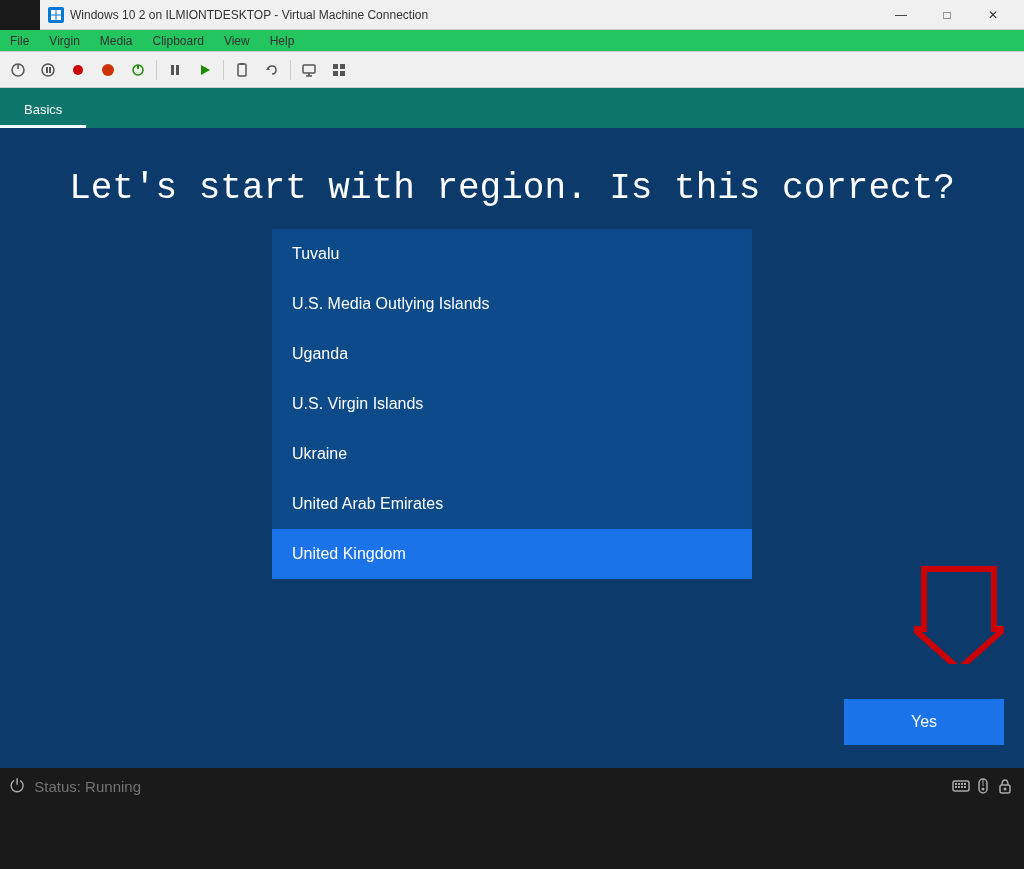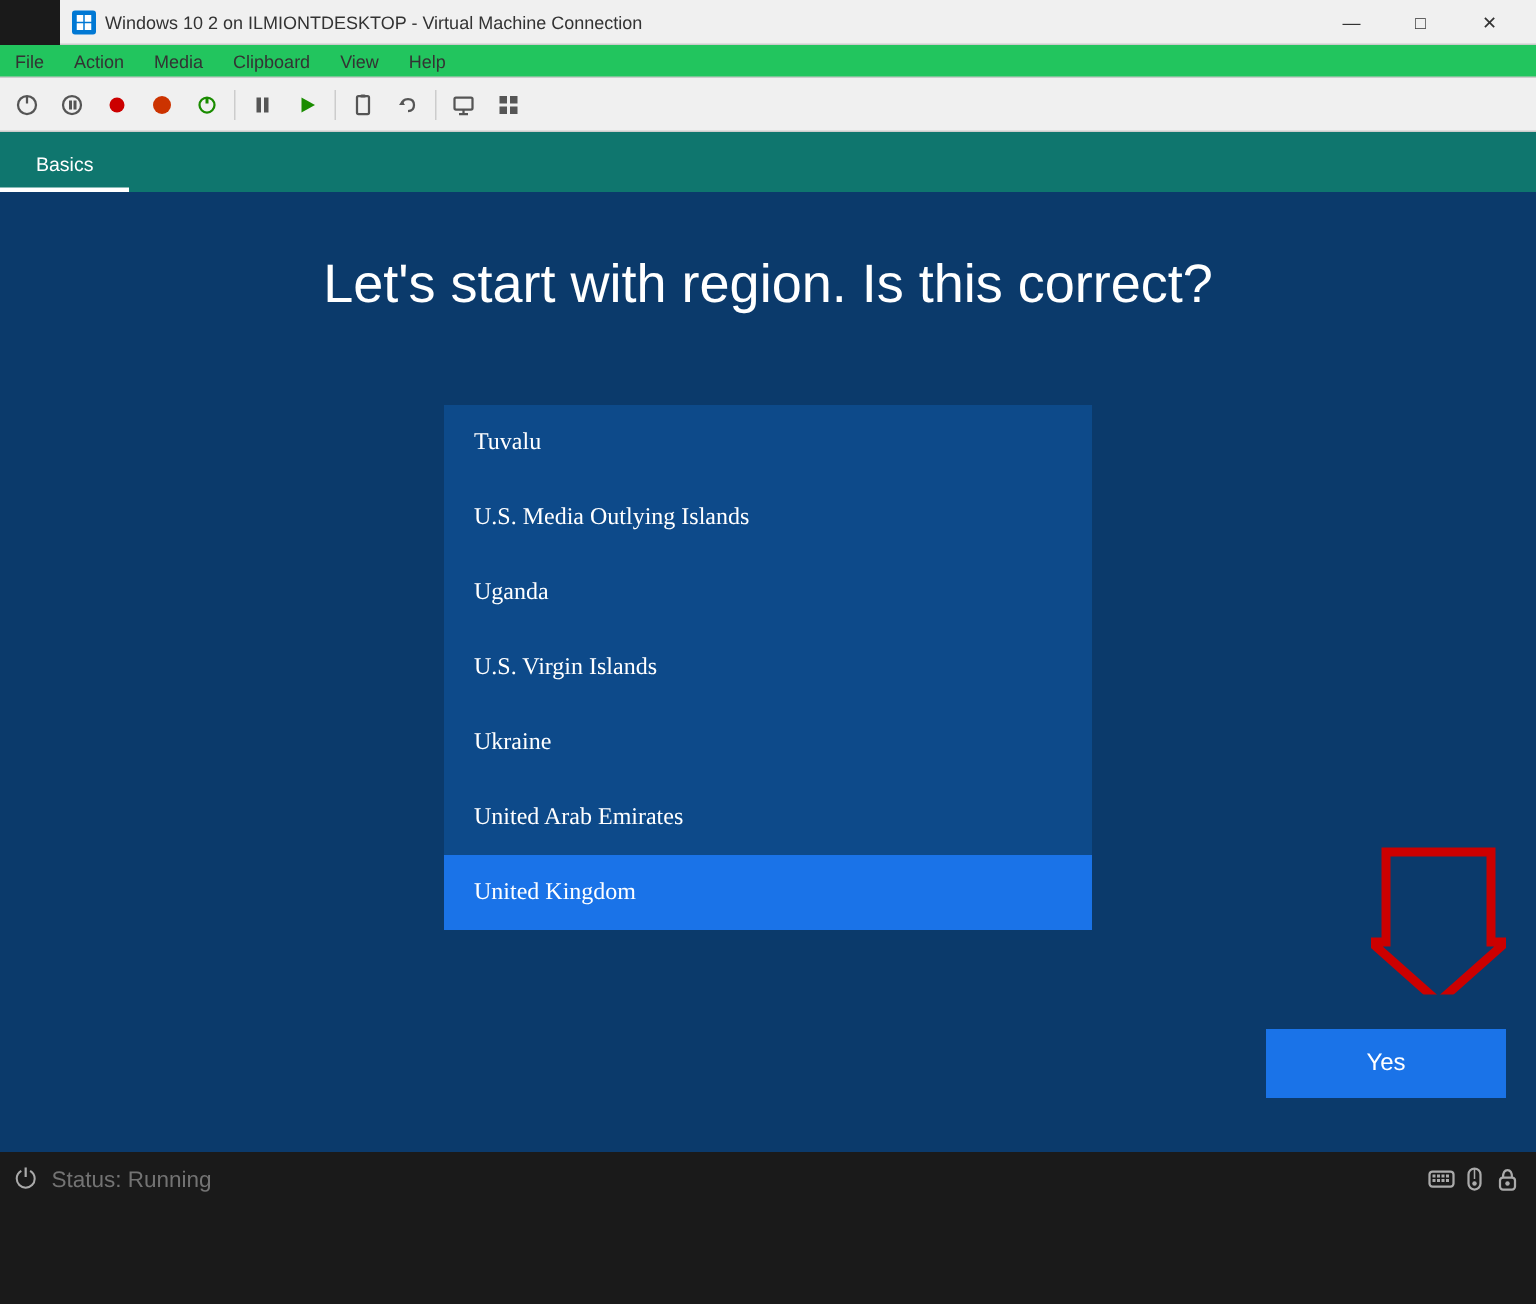--- a/index.html
+++ b/index.html
@@ -104,28 +104,28 @@
       flex-direction: column;
       align-items: center;
       padding: 40px 20px 30px;
       position: relative;
     }
 
     .heading {
       font-size: 36px;
       color: white;
       font-weight: 300;
-      margin-bottom: 60px;
+      margin-bottom: 20px;
       text-align: left;
+      font-family: Liberation Mono, monospace;
     }
 
     .region-list-container {
       position: relative;
-      width: 432px;
-      font-family: Liberation Serif, serif;
+      width: 480px;
     }
 
     .region-list {
       background: #0d4a8a;
       width: 100%;
       border: none;
       outline: none;
       font-size: 16px;
       color: white;
       overflow-y: scroll;
@@ -149,21 +149,21 @@
       background: #e8e8e8;
     }
     .region-list::-webkit-scrollbar-thumb {
       background: #c0c0c0;
       border: none;
     }
 
     
     .yes-btn-container {
       position: absolute;
-      bottom: 36px;
+      bottom: 23px;
       right: 20px;
     }
     .yes-btn {
       background: #1a73e8;
       color: white;
       border: none;
       padding: 14px 50px;
       font-size: 16px;
       cursor: pointer;
       min-width: 160px;
@@ -207,21 +207,21 @@
   <span class="title-bar-text">Windows 10 2 on ILMIONTDESKTOP - Virtual Machine Connection</span>
   <div class="title-bar-controls">
     <button class="title-bar-btn">—</button>
     <button class="title-bar-btn">□</button>
     <button class="title-bar-btn close">✕</button>
   </div>
 </div>
 
 <div class="menu-bar">
   <div class="menu-item">File</div>
-  <div class="menu-item">Action</div>
+  <div class="menu-item">Virgin</div>
   <div class="menu-item">Media</div>
   <div class="menu-item">Clipboard</div>
   <div class="menu-item">View</div>
   <div class="menu-item">Help</div>
 </div>
 
 <div class="toolbar">
 
   <button class="toolbar-btn">
     <svg width="16" height="16" viewBox="0 0 16 16" fill="#555">

